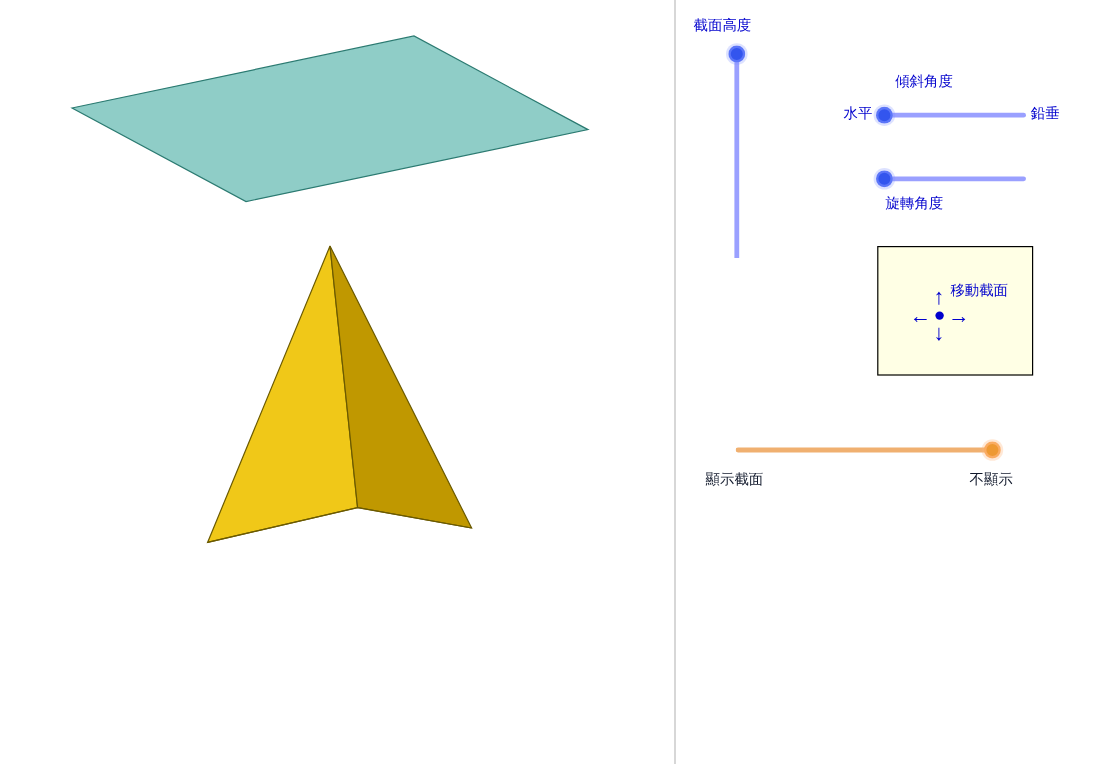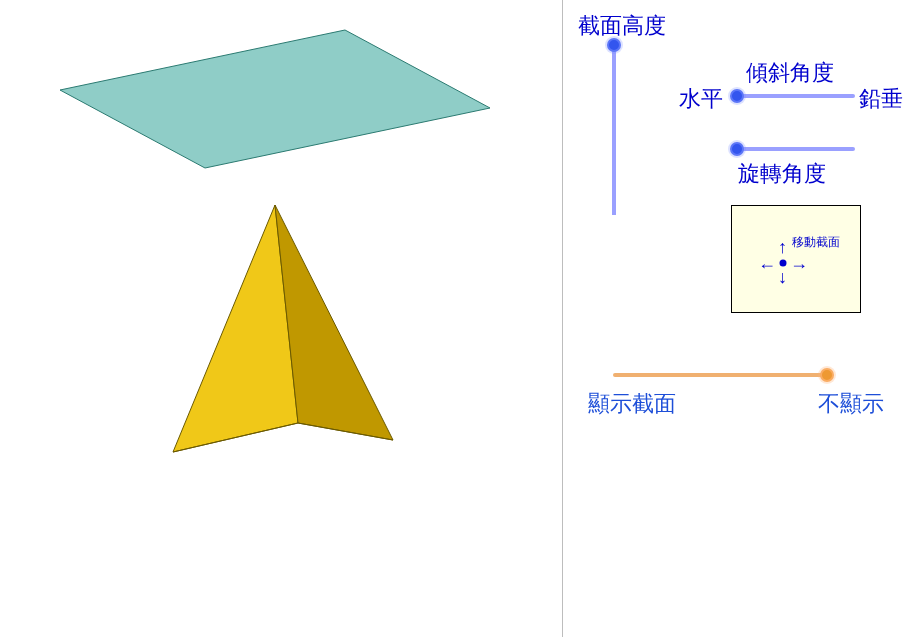--- a/index.html
+++ b/index.html
@@ -27,26 +27,26 @@
       position: relative;
     }
     
     .scene {
       position: absolute;
       inset: 0;
     }
     
     .lbl {
       position: absolute;
-      font-size: 22px;
+      font-size: 12px;
       white-space: nowrap;
       line-height: 1;
     }
     .blue { color: #0000cd; }
-    .orange { color: #1d4ed8; }
+    .orange { color: #0f172a; }
     
     .thumb {
       position: absolute;
       width: 14px;
       height: 14px;
       border-radius: 50%;
       background: #3355ee;
       border: 2px solid rgba(120,140,255,0.6);
       box-shadow: 0 0 0 2px rgba(120,140,255,0.25);
       transform: translate(-50%, -50%);
@@ -106,21 +106,21 @@
 
   <div class="controls">
 
     <div class="lbl blue" style="left:15px; top:15px;">截面高度</div>
     <svg style="position:absolute; left:46px; top:40px;" width="10" height="175">
       <line x1="5" y1="0" x2="5" y2="175" stroke="#9aa0ff" stroke-width="4" stroke-linecap="round"></line>
     </svg>
     <div class="thumb" style="left:51px; top:45px;"></div>
 
     <div class="lbl blue" style="left:183px; top:62px;">傾斜角度</div>
-    <div class="lbl blue" style="left:116px; top:88px;text-align:center;">水平</div>
+    <div class="lbl blue" style="left:140px; top:88px;text-align:center;">水平</div>
     <div class="lbl blue" style="left:296px; top:88px;text-align:center;">鉛垂</div>
     <svg style="position:absolute; left:168px; top:92px;" width="124" height="8">
       <line x1="2" y1="4" x2="122" y2="4" stroke="#9aa0ff" stroke-width="4" stroke-linecap="round"></line>
     </svg>
     <div class="thumb" style="left:174px; top:96px;"></div>
 
     <svg style="position:absolute; left:168px; top:145px;" width="124" height="8">
       <line x1="2" y1="4" x2="122" y2="4" stroke="#9aa0ff" stroke-width="4" stroke-linecap="round"></line>
     </svg>
     <div class="thumb" style="left:174px; top:149px;"></div>
@@ -133,16 +133,16 @@
       <span class="arrow" style="left:26px; top:48px;">←</span>
       <span class="arrow" style="left:58px; top:48px;">→</span>
       <span class="lbl blue" style="left:60px; top:30px; font-size:12px;">移動截面</span>
     </div>
 
     <svg style="position:absolute; left:50px; top:371px;" width="218" height="8">
       <line x1="2" y1="4" x2="216" y2="4" stroke="#f0b070" stroke-width="4" stroke-linecap="round"></line>
     </svg>
     <div class="thumb thumb-orange" style="left:264px; top:375px;"></div>
     <div class="lbl orange" style="left:25px; top:393px;">顯示截面</div>
-    <div class="lbl orange" style="left:255px; top:393px;">不顯示</div>
+    <div class="lbl orange" style="left:245px; top:393px;">不顯示</div>
 
   </div>
 </div>
 
 </body></html>

